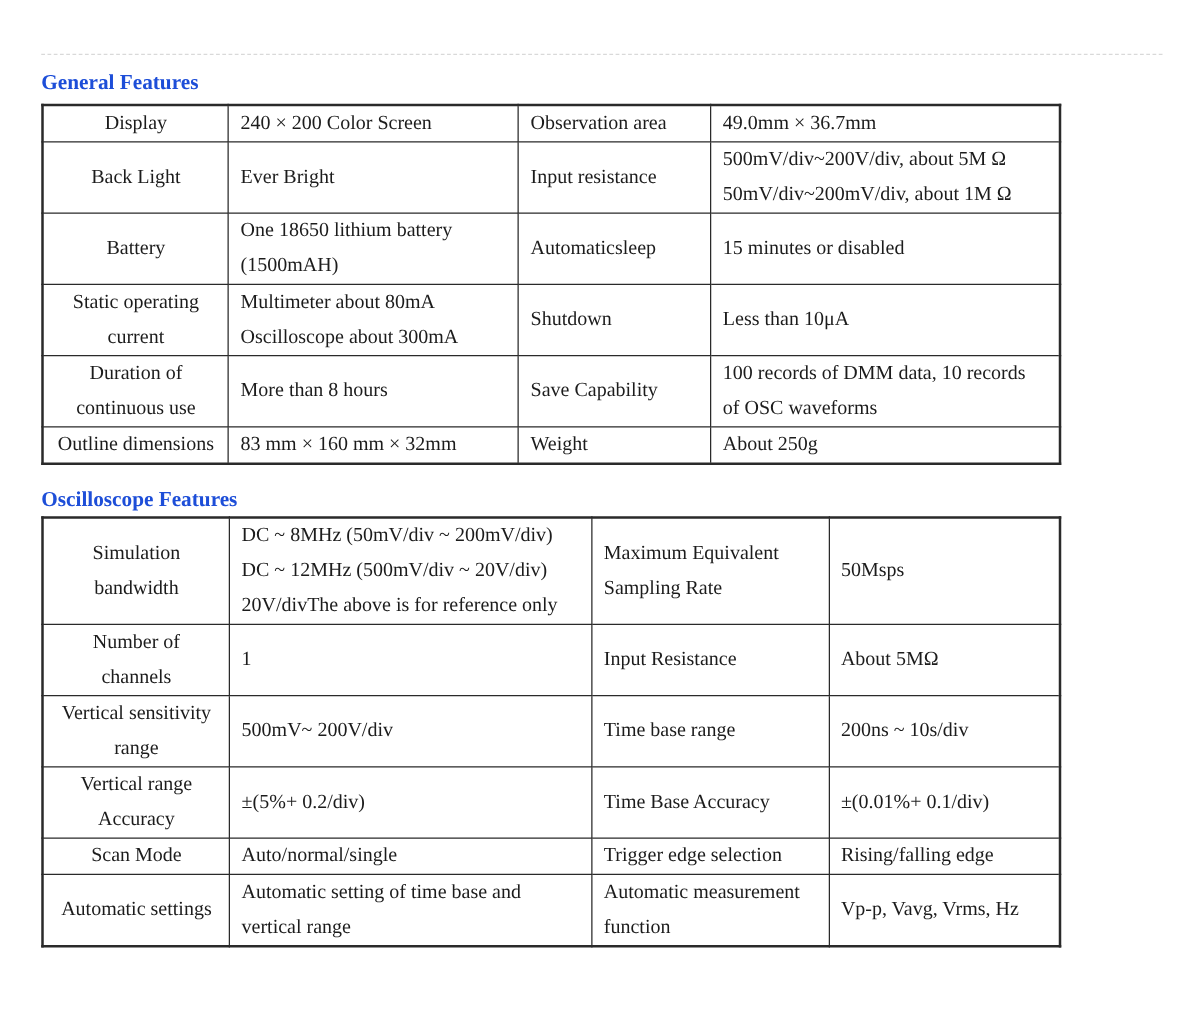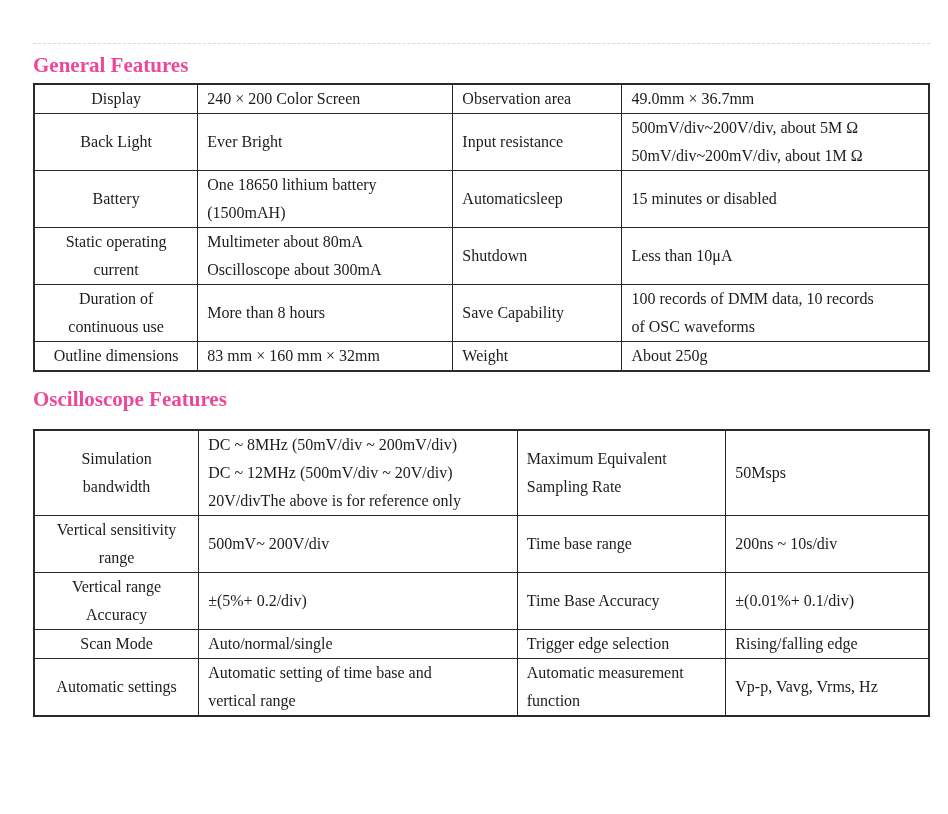--- a/index.html
+++ b/index.html
@@ -10,31 +10,31 @@
     color: #1c1c1c;
     overflow: hidden;
   }
   .page { padding: 0 18px 0 33px; }
   .top-artifact {
     margin-top: 43px;
     border-top: 1px dashed #d9d9d9;
     height: 0;
   }
   .section-title {
-    font-size: 21px;
+    font-size: 17px;
     font-weight: bold;
     line-height: 19px;
-    color: #ec4899;
+    color: #1d4ed8;
   }
   .title-1 { margin: 12px 0 8px 0; }
-  .title-2 { margin: 18px 0 20px 0; }
+  .title-2 { margin: 18px 0 4px 0; }
   table.spec {
     border-collapse: collapse;
     table-layout: fixed;
-    width: 897px;
+    width: 816px;
     border: 2px solid #2a2a2a;
   }
   table.spec td {
     border: 1px solid #2a2a2a;
     font-size: 16px;
     line-height: 28px;
     padding: 0 9px;
     vertical-align: middle;
     white-space: pre-line;
     overflow: hidden;
@@ -127,20 +127,27 @@
         <td class="c-center">Simulation
 bandwidth</td>
         <td>DC ~ 8MHz (50mV/div ~ 200mV/div)
 DC ~ 12MHz (500mV/div ~ 20V/div)
 20V/divThe above is for reference only</td>
         <td>Maximum Equivalent
 Sampling Rate</td>
         <td>50Msps</td>
       </tr>
       <tr>
+        <td class="c-center">Number of
+channels</td>
+        <td>1</td>
+        <td>Input Resistance</td>
+        <td>About 5MΩ</td>
+      </tr>
+      <tr>
         <td class="c-center">Vertical sensitivity
 range</td>
         <td>500mV~ 200V/div</td>
         <td>Time base range</td>
         <td>200ns ~ 10s/div</td>
       </tr>
       <tr>
         <td class="c-center">Vertical range
 Accuracy</td>
         <td>±(5%+ 0.2/div)</td>

